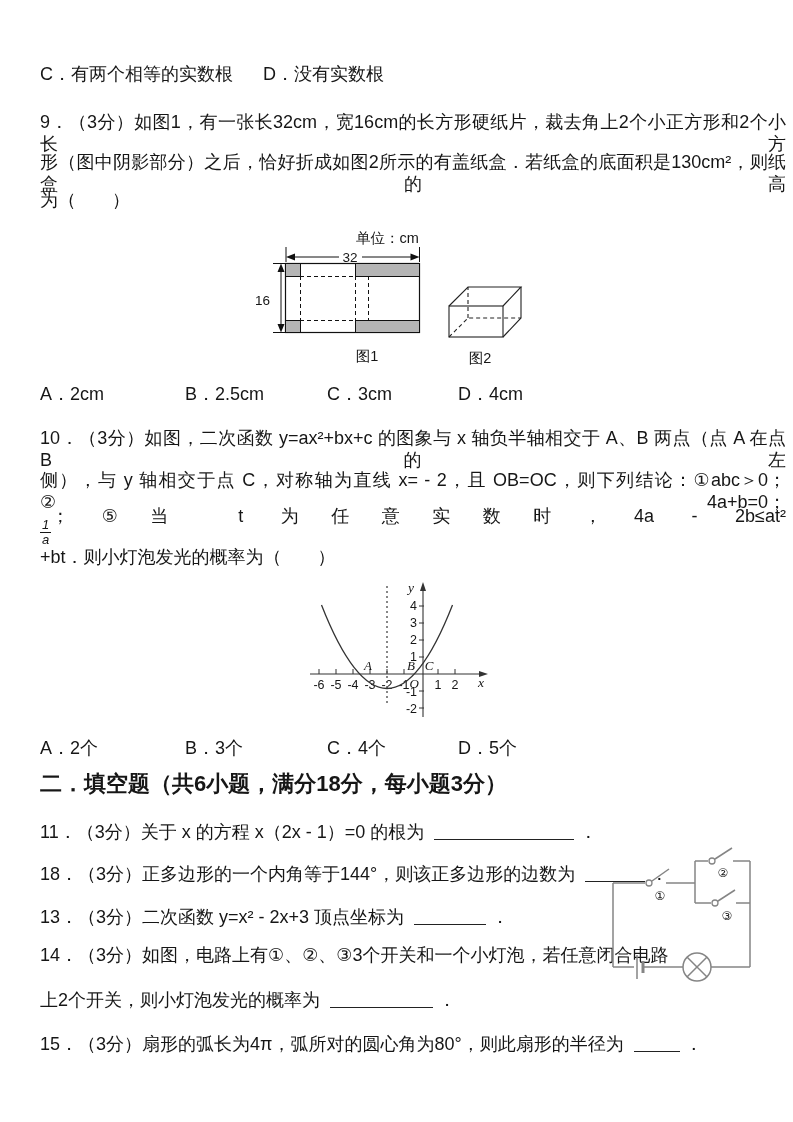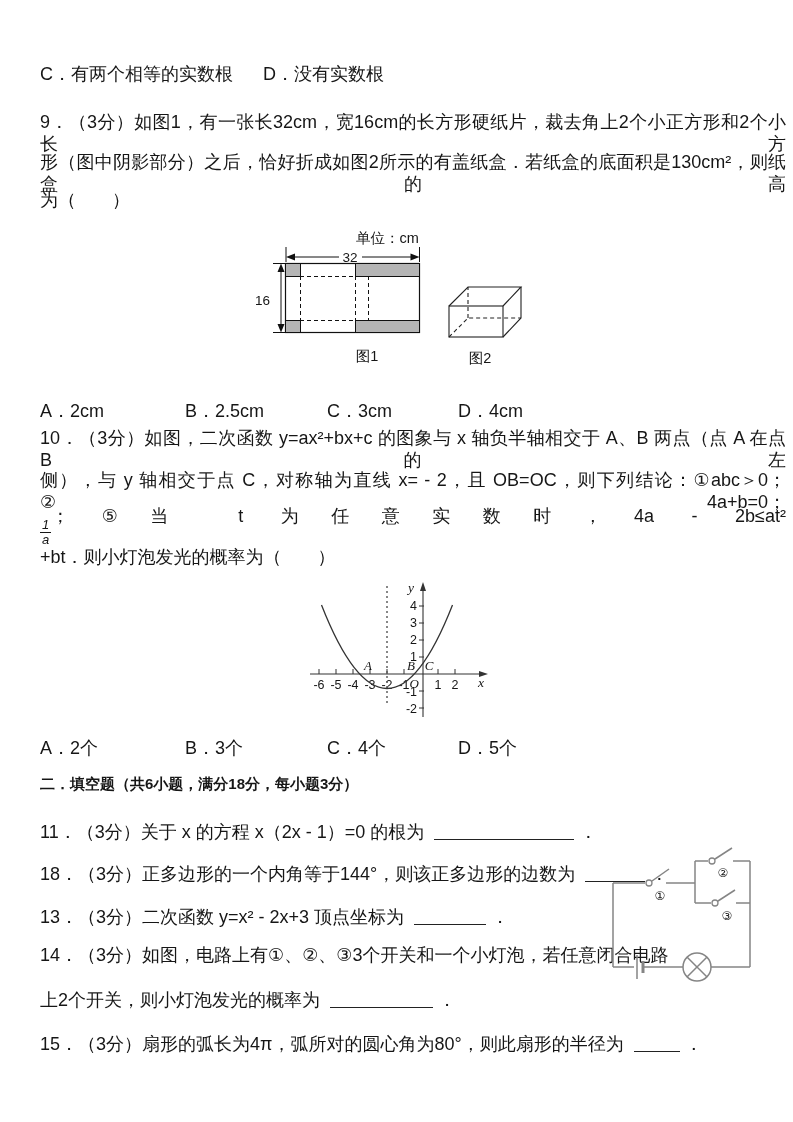--- a/index.html
+++ b/index.html
@@ -5,21 +5,21 @@
   html,body{margin:0;padding:0;}
   body{
     width:793px;height:1122px;background:#ffffff;position:relative;overflow:hidden;
     font-family:"Liberation Sans","DejaVu Sans",sans-serif;color:#161616;
   }
   .line{position:absolute;left:40px;font-size:18px;line-height:22px;white-space:pre;}
   .jline{white-space:normal;width:746px;text-align:justify;text-align-last:justify;}
   .optrow{position:absolute;left:0;width:716px;height:22px;font-size:18px;}
   .optrow span{position:absolute;top:0;white-space:pre;}
   .opt-a{left:40px;} .opt-b{left:185px;} .opt-c{left:327px;} .opt-d{left:458px;}
-  .sechead{font-weight:bold;font-size:15px;}
+  .sechead{font-weight:bold;font-size:22px;}
   .blank{display:inline-block;height:1.05em;border-bottom:1.6px solid #222;
          margin:0 5px 0 10px;vertical-align:baseline;transform:translateY(2px);}
   .w140{width:140px;} .w60{width:60px;} .w72{width:72px;} .w103{width:103px;} .w46{width:46px;}
   .frac{display:inline-flex;flex-direction:column;align-items:center;
         font-size:13px;line-height:1.05;vertical-align:-0.55em;font-style:italic;}
   .frac .den{border-top:1.3px solid #161616;padding:0 2px;}
   svg{position:absolute;}
   svg text{font-family:"Liberation Sans","DejaVu Sans",sans-serif;fill:#161616;}
   .ser{font-family:"Liberation Serif","DejaVu Serif",serif;font-style:italic;}
 </style>
@@ -76,21 +76,21 @@
     <path d="M449,306 L468,287 L521,287 L503,306"></path>
     <path d="M521,287 L521,318 L503,337"></path>
     <g stroke-dasharray="4,3">
       <path d="M449,337 L468,318 L521,318"></path>
       <line x1="468" y1="318" x2="468" y2="287"></line>
     </g>
   </g>
   <text x="480" y="363" font-size="14.5" text-anchor="middle">图2</text>
 </svg>
 
-<div class="optrow" style="top:399px;">
+<div class="optrow" style="top:382px;">
   <span class="opt-a">A．2cm</span>
   <span class="opt-b">B．2.5cm</span>
   <span class="opt-c">C．3cm</span>
   <span class="opt-d">D．4cm</span>
 </div>
 
 <div class="line jline" style="top:427px;">10．（3分）如图，二次函数 y=ax²+bx+c 的图象与 x 轴负半轴相交于 A、B 两点（点 A 在点 B 的左</div>
 <div class="line jline" style="top:469px;">侧），与 y 轴相交于点 C，对称轴为直线 x= - 2，且 OB=OC，则下列结论：①abc＞0；②4a+b=0；</div>
 <div class="line jline" style="top:503px;line-height:26px;"><span class="frac">
       <span class="num">1</span>

